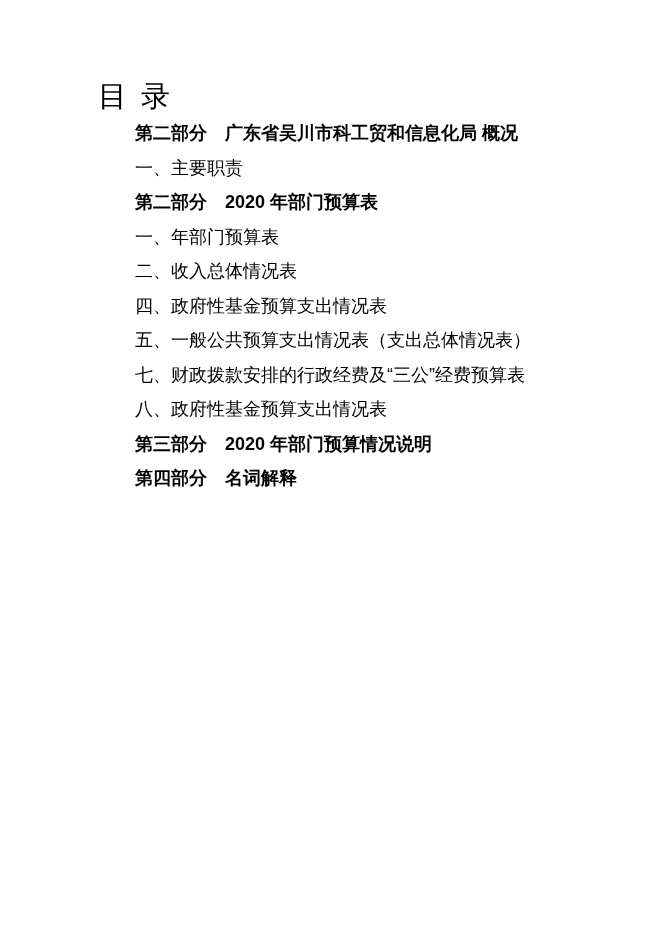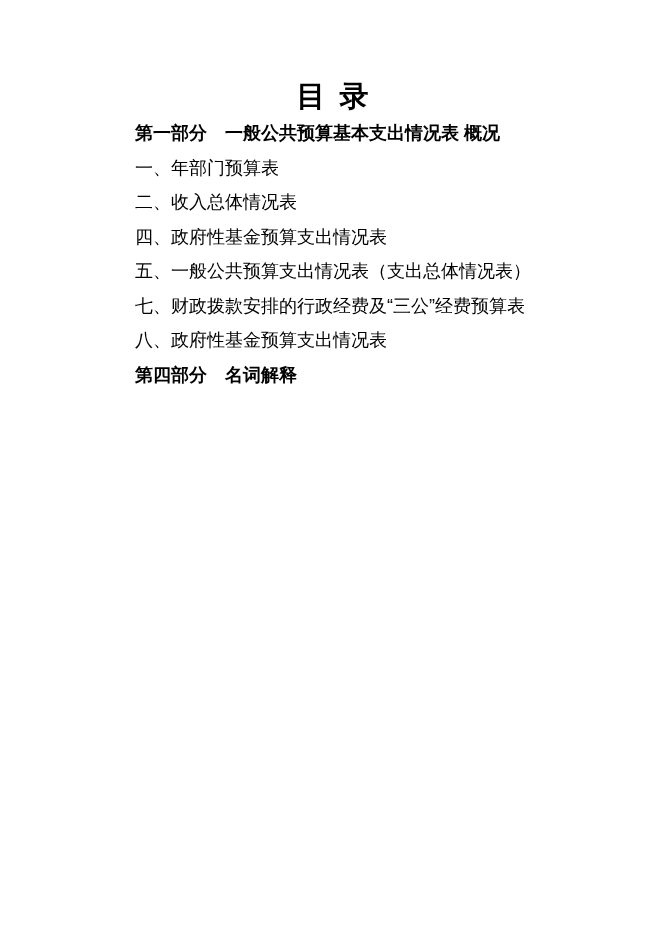--- a/index.html
+++ b/index.html
@@ -15,23 +15,23 @@
     overflow: hidden;
   }
   .content {
     position: absolute;
     top: 78px;
     left: 98px;
     width: 470px;
   }
   .doc-title {
     font-size: 29px;
-    font-weight: 700;
+    font-weight: 400;
     line-height: 36px;
-    text-align: center;
+    text-align: left;
     letter-spacing: 1px;
     word-spacing: 4px;
     margin-bottom: 2px;
     white-space: pre;
   }
   .entry {
     font-size: 18px;
     line-height: 34.5px;
     text-indent: 37px;
     text-align: justify;
@@ -42,22 +42,25 @@
     font-weight: bold;
   }
 </style>
 </head>
 <body>
 
 <div class="page">
   <div class="content">
     <h1 class="doc-title">目 录</h1>
 
-    <p class="entry bold">第一部分　一般公共预算基本支出情况表 概况</p>
+    <p class="entry bold">第二部分　广东省吴川市科工贸和信息化局 概况</p>
+    <p class="entry">一、主要职责</p>
+    <p class="entry bold">第二部分　2020 年部门预算表</p>
     <p class="entry">一、年部门预算表</p>
     <p class="entry">二、收入总体情况表</p>
     <p class="entry">四、政府性基金预算支出情况表</p>
     <p class="entry">五、一般公共预算支出情况表（支出总体情况表）</p>
     <p class="entry">七、财政拨款安排的行政经费及“三公”经费预算表</p>
     <p class="entry">八、政府性基金预算支出情况表</p>
+    <p class="entry bold">第三部分　2020 年部门预算情况说明</p>
     <p class="entry bold">第四部分　名词解释</p>
   </div>
 </div>
 
 </body></html>

